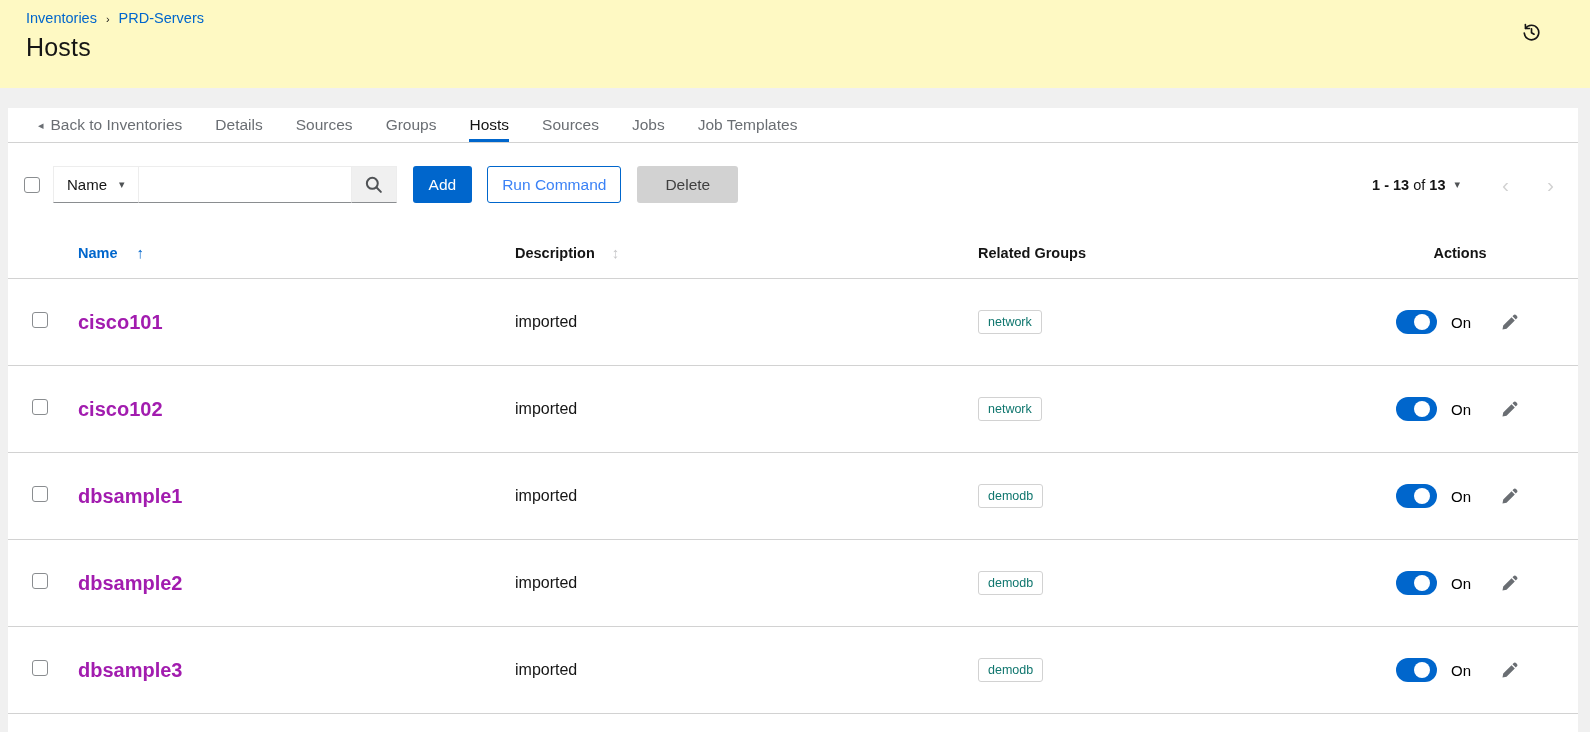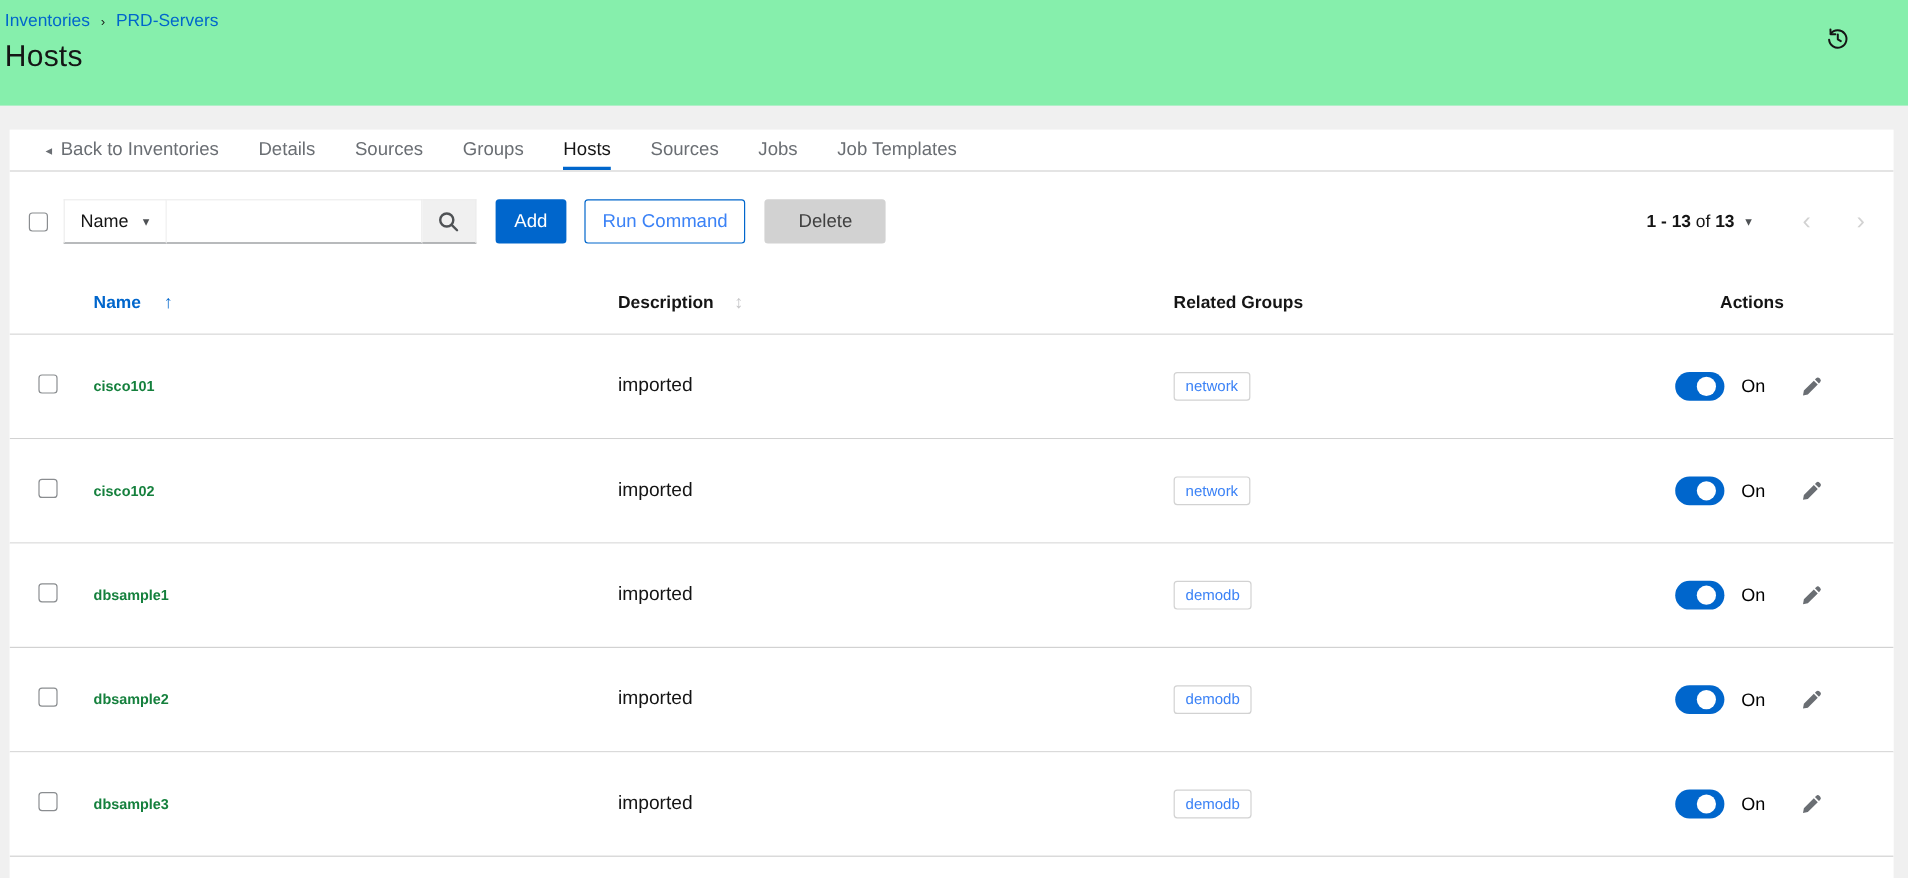--- a/index.html
+++ b/index.html
@@ -7,22 +7,22 @@
   body {
     width:1590px; height:732px; overflow:hidden;
     background:#f0f0f0;
     font-family:"Liberation Sans", sans-serif;
     color:#151515;
   }
   a { text-decoration:none; cursor:pointer; }
 
   
   .page-header {
-    background:#86efac; height:88px; position:relative;
-    padding:10px 0 0 4px;
+    background:#fef9c3; height:88px; position:relative;
+    padding:10px 0 0 26px;
   }
   .breadcrumb { display:flex; align-items:center; gap:9px; font-size:14.5px; }
   .breadcrumb a { color:#0066cc; }
   .breadcrumb .crumb-sep { color:#151515; font-size:11px; padding-top:1px; }
   .page-title { font-size:25px; font-weight:500; letter-spacing:.2px; margin-top:7px; }
   .history-btn {
     position:absolute; top:20px; right:46px;
     background:none; border:none; padding:2px; cursor:pointer; line-height:0;
   }
 
@@ -98,24 +98,24 @@
     padding:0 24px;
     border-bottom:1px solid #d2d2d2;
   }
   .thead { height:52px; font-size:14.5px; font-weight:700; }
   .th-name { color:#0066cc; cursor:pointer; }
   .sort-asc { color:#0066cc; font-weight:700; margin-left:15px; font-size:15px; }
   .sort-both { color:#c8c8ca; font-weight:400; margin-left:13px; font-size:15px; }
   .th-actions { text-align:center; padding-right:24px; }
 
   .trow { height:87px; font-size:16px; background:#fff; }
-  .host-link { color:#15803d; font-weight:700; font-size:12px; }
+  .host-link { color:#a21caf; font-weight:700; font-size:20px; }
   .chip {
     display:inline-block; background:#fff; border:1px solid #d2d2d2; border-radius:3px;
-    padding:4px 9px; font-size:12.5px; color:#3b82f6; cursor:pointer;
+    padding:4px 9px; font-size:12.5px; color:#0f766e; cursor:pointer;
   }
   .cell-actions { display:flex; align-items:center; justify-content:flex-end; padding-right:36px; }
   .switch {
     width:41px; height:24px; border-radius:12px; background:#0066cc;
     position:relative; cursor:pointer; flex:none;
   }
   .switch .knob {
     position:absolute; top:4px; right:7px; width:16px; height:16px;
     border-radius:50%; background:#fff;
   }

